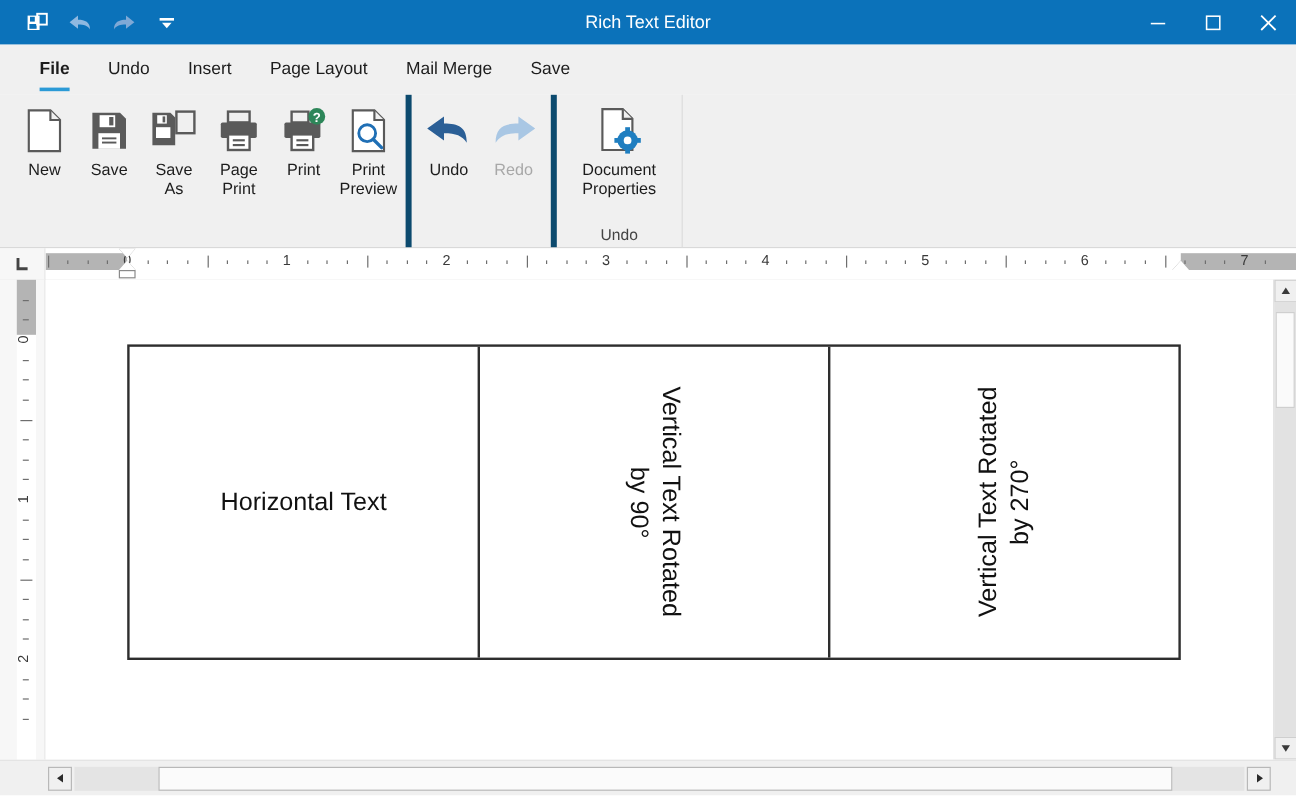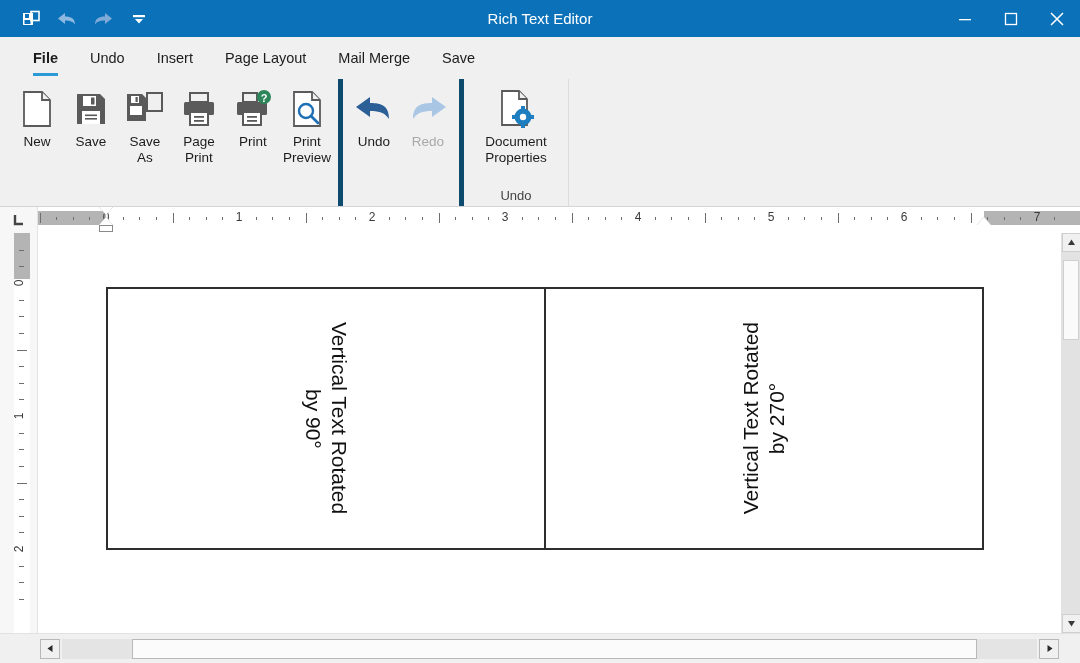--- a/index.html
+++ b/index.html
@@ -554,20 +554,23 @@
           <div class="vtick minor" style="top: 366px;"></div>
           <div class="vtick minor" style="top: 33px;"></div>
           <div class="vtick minor" style="top: 17px;"></div>
         </div>
     </div>
 
     <div class="canvas">
       <div class="page">
         <div class="doc-table">
 
+          <div class="cell">
+            <div class="cell-text-h">Horizontal Text</div>
+          </div>
 
           <div class="cell">
             <div class="cell-rot-wrap">
               <div class="rot90">Vertical Text Rotated
 by 90°</div>
             </div>
           </div>
 
           <div class="cell">
             <div class="cell-rot-wrap">

